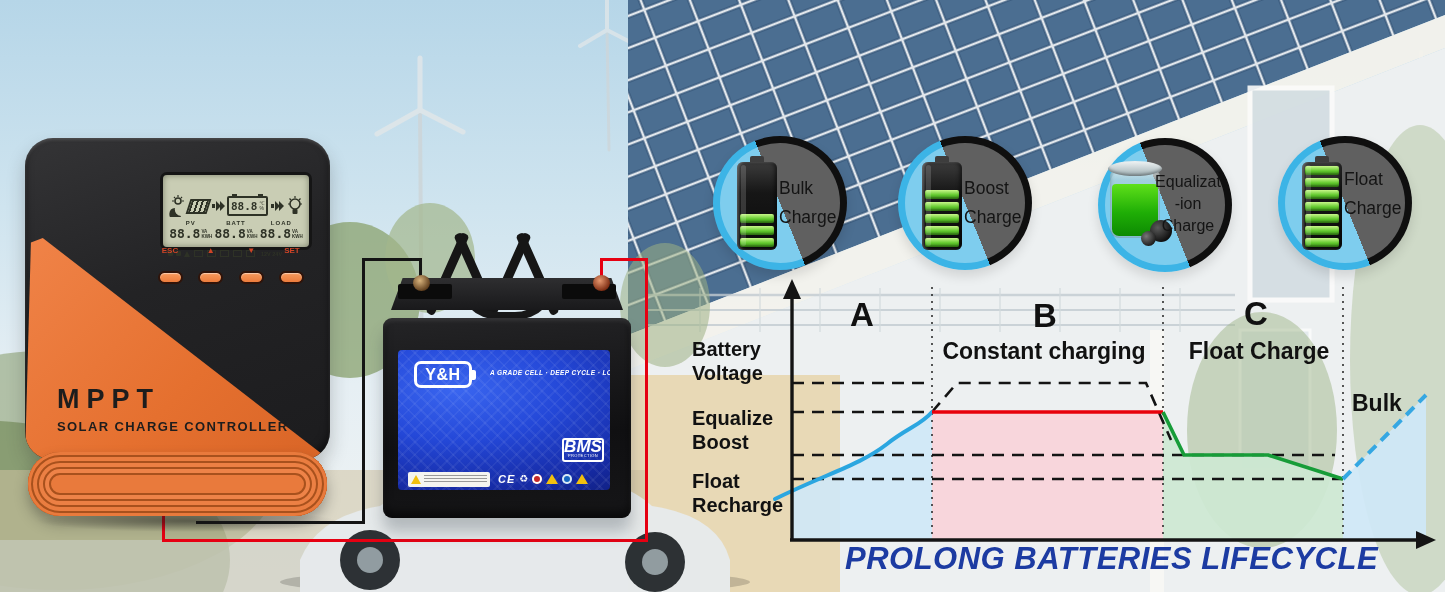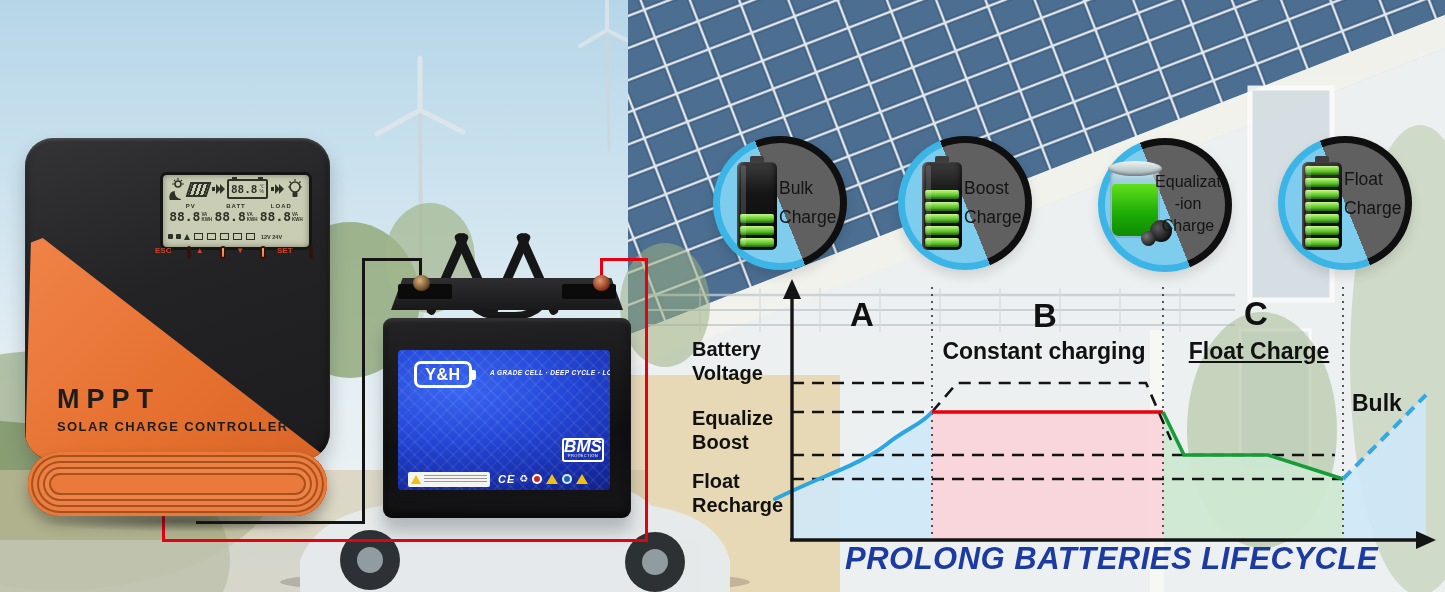--- a/index.html
+++ b/index.html
@@ -43,21 +43,21 @@
     clip-path:polygon(2% 2%,6% 0%,100% 97%,100% 100%,0 100%);}
   .brand1{left:32px;top:246px;font-size:27px;font-weight:700;letter-spacing:7px;color:#1d1d1d;}
   .brand2{left:32px;top:281px;font-size:13px;font-weight:700;letter-spacing:1.4px;color:#1d1d1d;}
   .heatsink{left:3px;top:314px;width:299px;height:64px;border-radius:32px;background:#e97a3c;
     box-shadow:inset 0 0 0 3px #e97a3c,inset 0 0 0 5px #a8511d,inset 0 0 0 9px #ea7d40,
       inset 0 0 0 11px #a8511d,inset 0 0 0 15px #ec8044,inset 0 0 0 17px #a8511d,
       inset 0 0 0 21px #ee8348,inset 0 0 0 23px #a8511d,0 8px 14px rgba(30,30,30,.35);}
 
   
   .lcd{left:135px;top:34px;width:152px;height:78px;background:#c9cdb4;border:3px solid #151515;
-    border-radius:7px;box-shadow:inset 0 0 6px rgba(60,65,45,.55);color:#2e3226;padding:1px 5px;}
+    border-radius:7px;box-shadow:inset 0 0 6px rgba(60,65,45,.55);color:#2e3226;padding:18px 5px;}
   .lcd-row1{display:flex;align-items:center;justify-content:space-between;height:26px;}
   .lcd-battbox{display:flex;align-items:center;border:2px solid #2e3226;border-radius:2px;
     height:20px;padding:0 2px;position:relative;}
   .lcd-battbox:before{content:"";position:absolute;left:3px;top:-4px;width:5px;height:3px;background:#2e3226;}
   .lcd-battbox:after{content:"";position:absolute;right:3px;top:-4px;width:5px;height:3px;background:#2e3226;}
   .lcd-num{font-family:"DejaVu Sans Mono",monospace;font-weight:700;}
   .lcd-cu{font-size:5px;line-height:5px;margin-left:2px;}
   .lcd-panel{width:21px;height:15px;transform:skewX(-18deg);border:2px solid #2e3226;
     background:repeating-linear-gradient(90deg,#2e3226 0 2px,transparent 2px 5px);}
   .lcd-row2{display:flex;justify-content:space-between;height:28px;margin-top:1px;}
@@ -68,21 +68,21 @@
   .lcd-units{font-size:4.5px;line-height:5px;text-align:left;margin-left:1px;font-weight:700;}
   .lcd-row3{display:flex;align-items:center;height:11px;gap:3px;}
   .lcd-dot{width:5px;height:5px;background:#2e3226;border-radius:1px;}
   .lcd-tri{width:0;height:0;border-left:3.5px solid transparent;border-right:3.5px solid transparent;
     border-bottom:6px solid #2e3226;}
   .lcd-cell{width:9px;height:7px;border:1px solid #2e3226;margin-left:1px;}
   .lcd-v{font-size:5.5px;font-weight:700;margin-left:3px;white-space:nowrap;}
 
   
   .btnrow{left:130px;top:108px;width:152px;display:flex;justify-content:space-between;}
-  .btng{display:flex;align-items:flex-start;gap:16px;width:30px;}
+  .btng{display:flex;flex-direction:column;align-items:center;gap:16px;width:30px;}
   .btnlab{font-size:8px;font-weight:700;color:#cf4427;height:9px;line-height:9px;}
   .pill{width:25px;height:13px;border-radius:7px;background:linear-gradient(180deg,#f headache);
     background:linear-gradient(180deg,#f headbox);}
   .pill{background:linear-gradient(180deg,#f79a5d,#ec7c3c);border:2px solid #30140a;
     box-shadow:inset 0 1px 1px rgba(255,255,255,.5);}
 
   
   .battery{position:absolute;left:383px;top:222px;width:248px;height:340px;z-index:3;}
   .hleg{position:absolute;width:9px;height:88px;background:#161616;border-radius:4px;}
   .h1a{left:60px;top:8px;transform:rotate(24deg);}
@@ -165,21 +165,21 @@
     background:radial-gradient(circle at 35% 35%,#777,#1a1a1a 75%);}
 
   
   .chart{position:absolute;left:680px;top:275px;z-index:2;}
   .ctext{position:absolute;z-index:4;color:#111;}
   .clevel{font-size:20px;font-weight:700;line-height:23.5px;}
   .lv1{left:692px;top:338px;} .lv2{left:692px;top:407px;} .lv3{left:692px;top:470px;}
   .csec-letter{font-size:33px;font-weight:800;text-align:center;width:60px;}
   .sa{left:832px;top:296px;} .sb{left:1015px;top:297px;} .sc{left:1226px;top:295px;}
   .csec-name{font-size:23px;font-weight:700;text-align:center;}
-  .na{left:777px;top:337px;width:170px;} .nb{left:938px;top:338px;width:212px;} .nc{left:1173px;top:338px;width:172px;text-decoration:underline;}
+  .na{left:777px;top:337px;width:170px;} .nb{left:938px;top:338px;width:212px;} .nc{left:1173px;top:338px;width:172px;}
   .bulknote{left:1352px;top:390px;font-size:23px;font-weight:700;}
   .footer{left:845px;top:541px;width:492px;text-align:center;font-size:31px;font-weight:800;
     font-style:italic;color:#1c3ba2;letter-spacing:.5px;white-space:nowrap;}
 </style>
 </head>
 <body>
 
 <div class="scene">
 
   <svg class="bg" width="1445" height="592" viewBox="0 0 1445 592">

